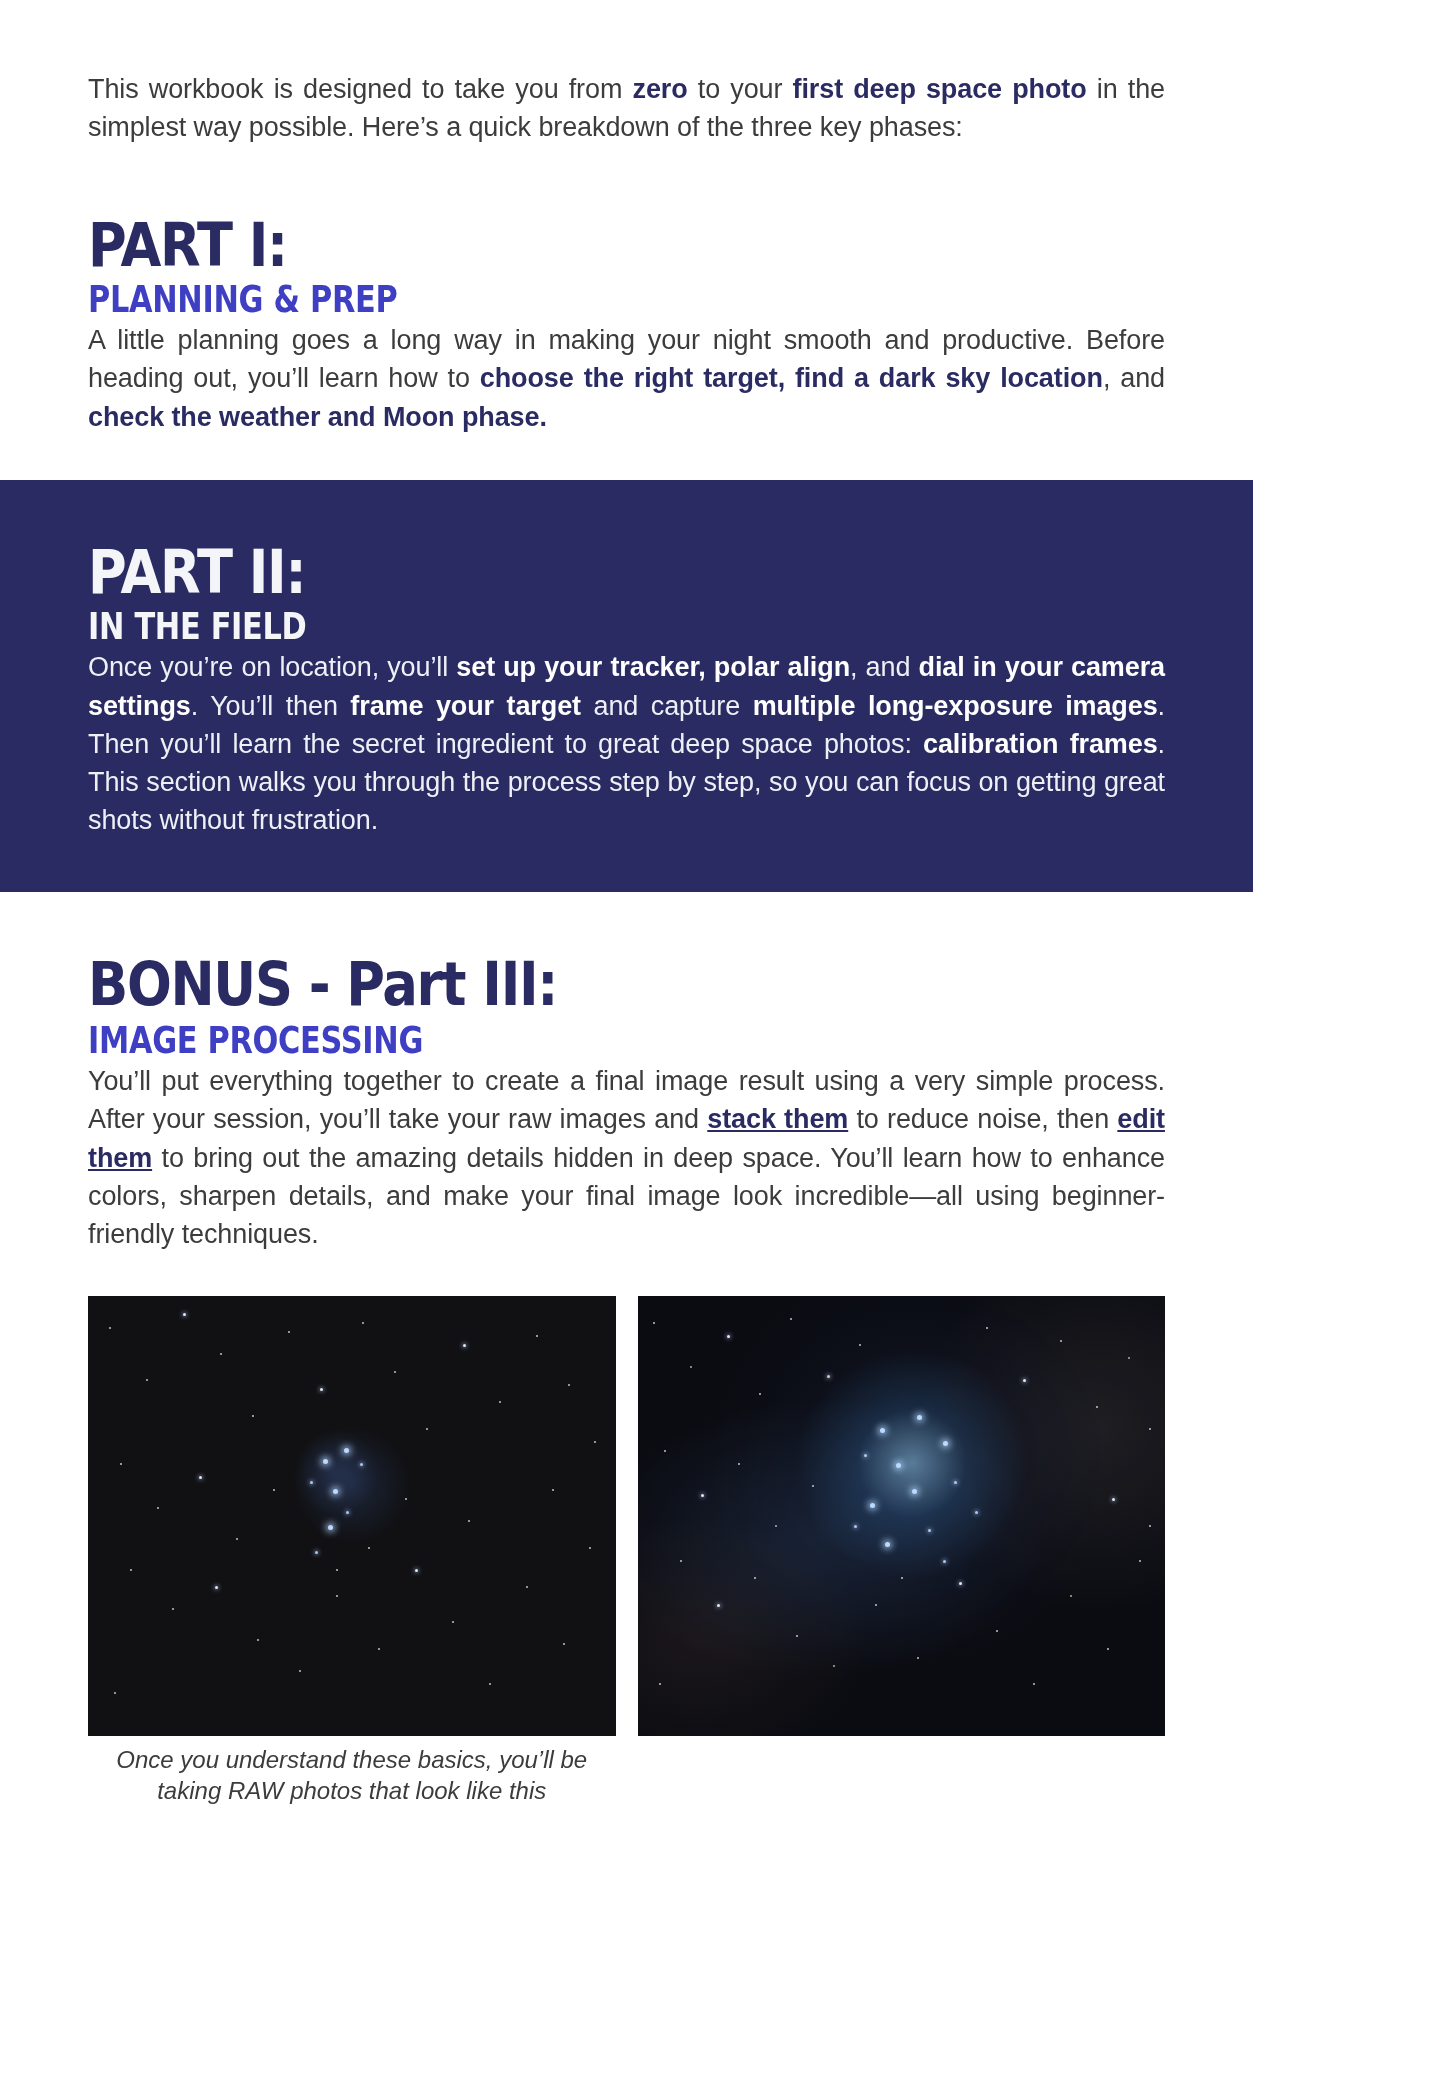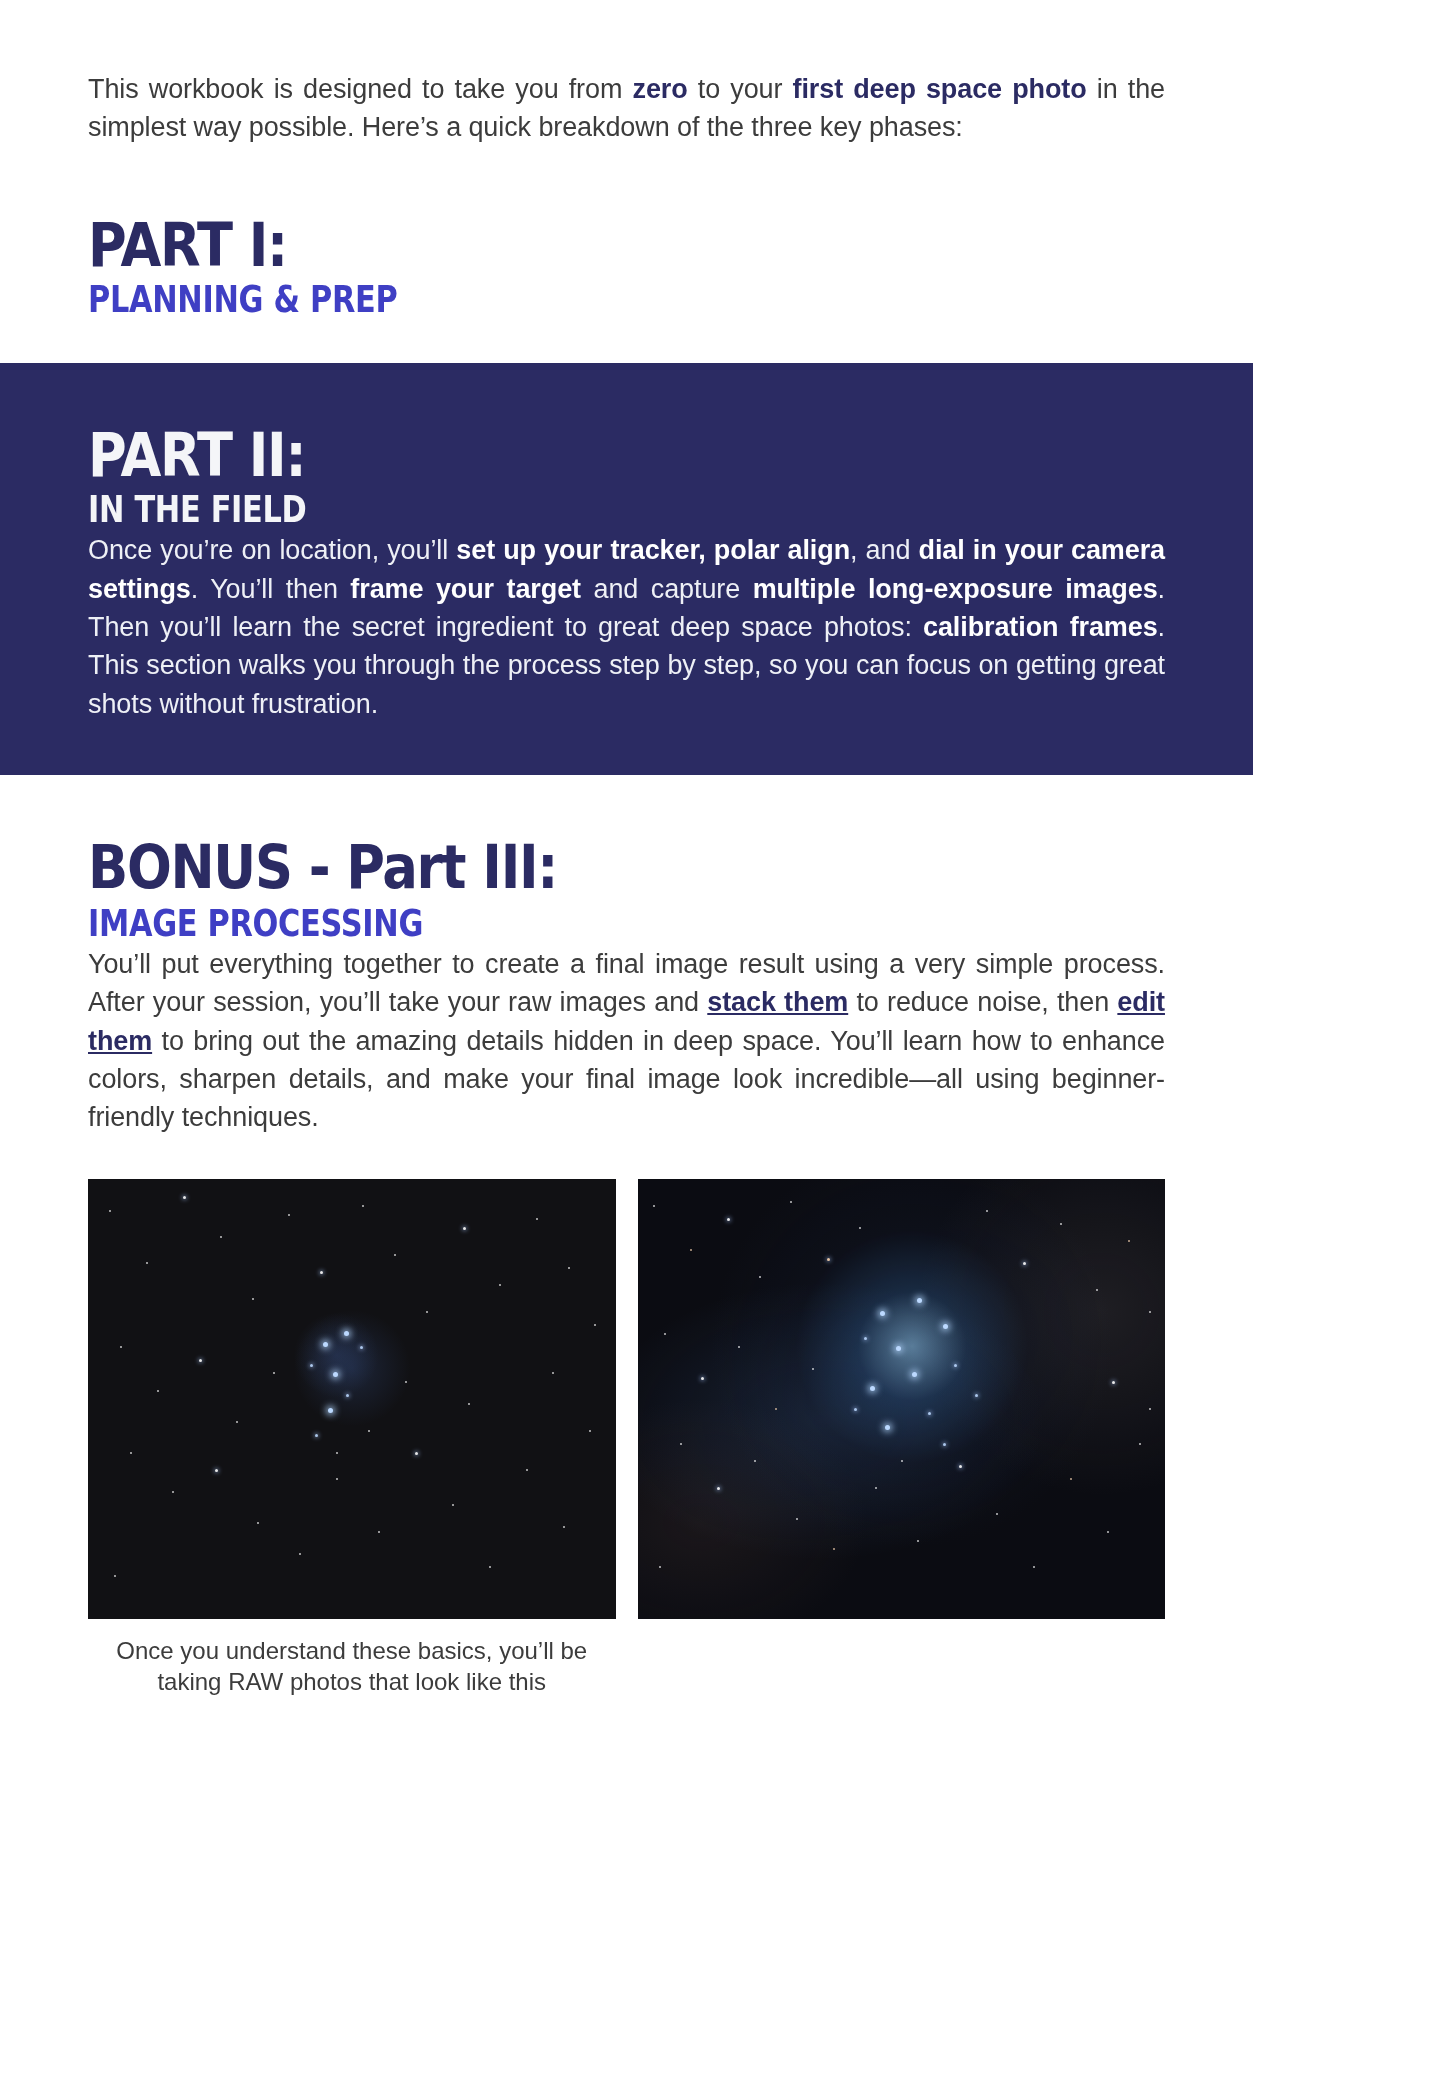--- a/index.html
+++ b/index.html
@@ -148,23 +148,24 @@
     border-radius: 50%;
     width: 2px; height: 2px;
     opacity: 0.75;
   }
   .st.big { width: 5px; height: 5px; opacity: 1; box-shadow: 0 0 7px 2px rgba(180,215,255,0.9); }
   .st.med { width: 3px; height: 3px; opacity: 0.9; box-shadow: 0 0 4px 1px rgba(170,200,255,0.6); }
   .st.blue { background: #bcd9ff; }
   .st.warm { background: #ffd9b5; }
 
   .caption {
-    margin-top: 16px;
+    margin-top: 8px;
     font-size: 24px;
     line-height: 1.32;
+    font-style: italic;
     text-align: center;
     color: #3c3c3c;
     width: 92%;
   }
 
   
   .closing {
     padding: 0 88px;
     margin-top: 74px;
     font-size: 27px;
@@ -178,20 +179,23 @@
 
 <div class="page">
 
   <div class="content-pad intro">
     <span>This workbook is designed to take you from </span><b>zero</b><span> to your </span><b>first deep space photo</b><span> in the simplest way possible. Here’s a quick breakdown of the three key phases:</span>
   </div>
 
   <div class="content-pad section-part1">
     <h1 class="part-title navy-text">PART I:</h1>
     <h2 class="part-subtitle indigo-text">PLANNING &amp; PREP</h2>
+    <p class="body-text part1-body">
+      <span>A little planning goes a long way in making your night smooth and productive. Before heading out, you’ll learn how to </span><b>choose the right target, find a dark sky location</b><span>, and </span><b>check the weather and Moon phase.</b>
+    </p>
   </div>
 
   <div class="navy-band">
     <h1 class="part-title white-text">PART II:</h1>
     <h2 class="part-subtitle white-text">IN THE FIELD</h2>
     <p class="body-text">
       <span>Once you’re on location, you’ll </span><b>set up your tracker, polar align</b><span>, and </span><b>dial in your camera settings</b><span>. You’ll then </span><b>frame your target</b><span> and capture </span><b>multiple long-exposure images</b><span>. Then you’ll learn the secret ingredient to great deep space photos: </span><b>calibration frames</b><span>. This section walks you through the process step by step, so you can focus on getting great shots without frustration.</span>
     </p>
   </div>
 

